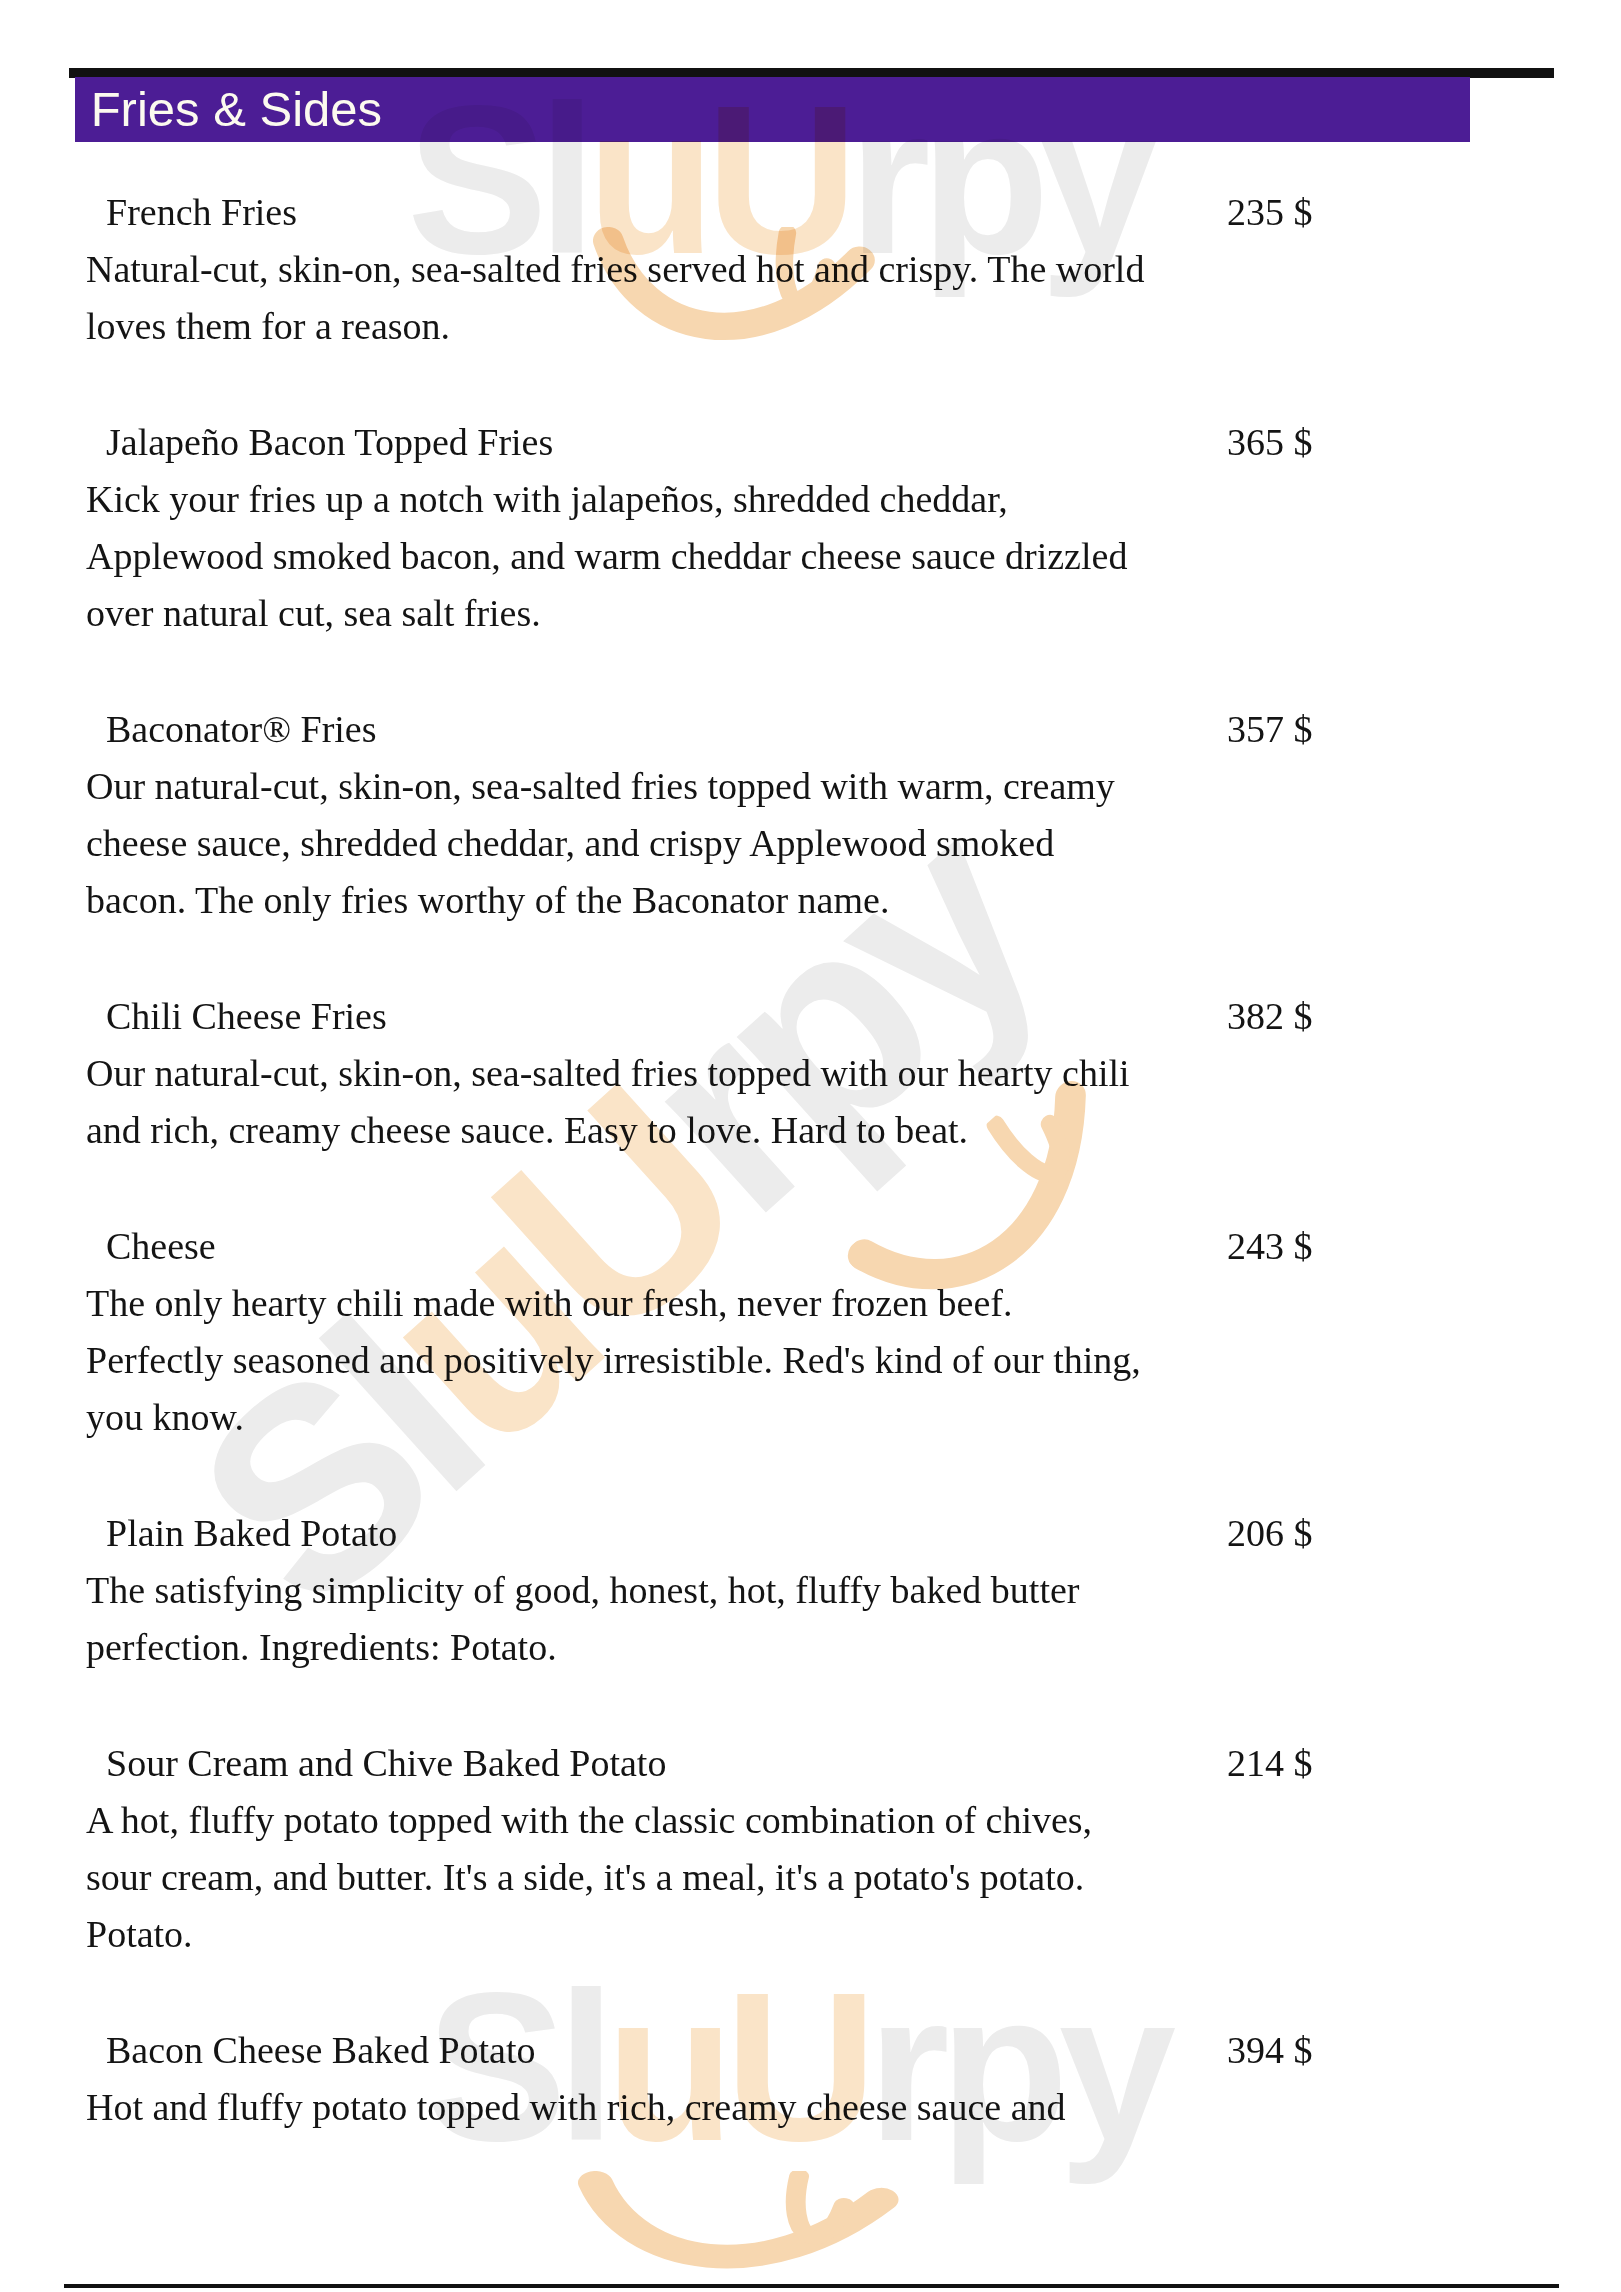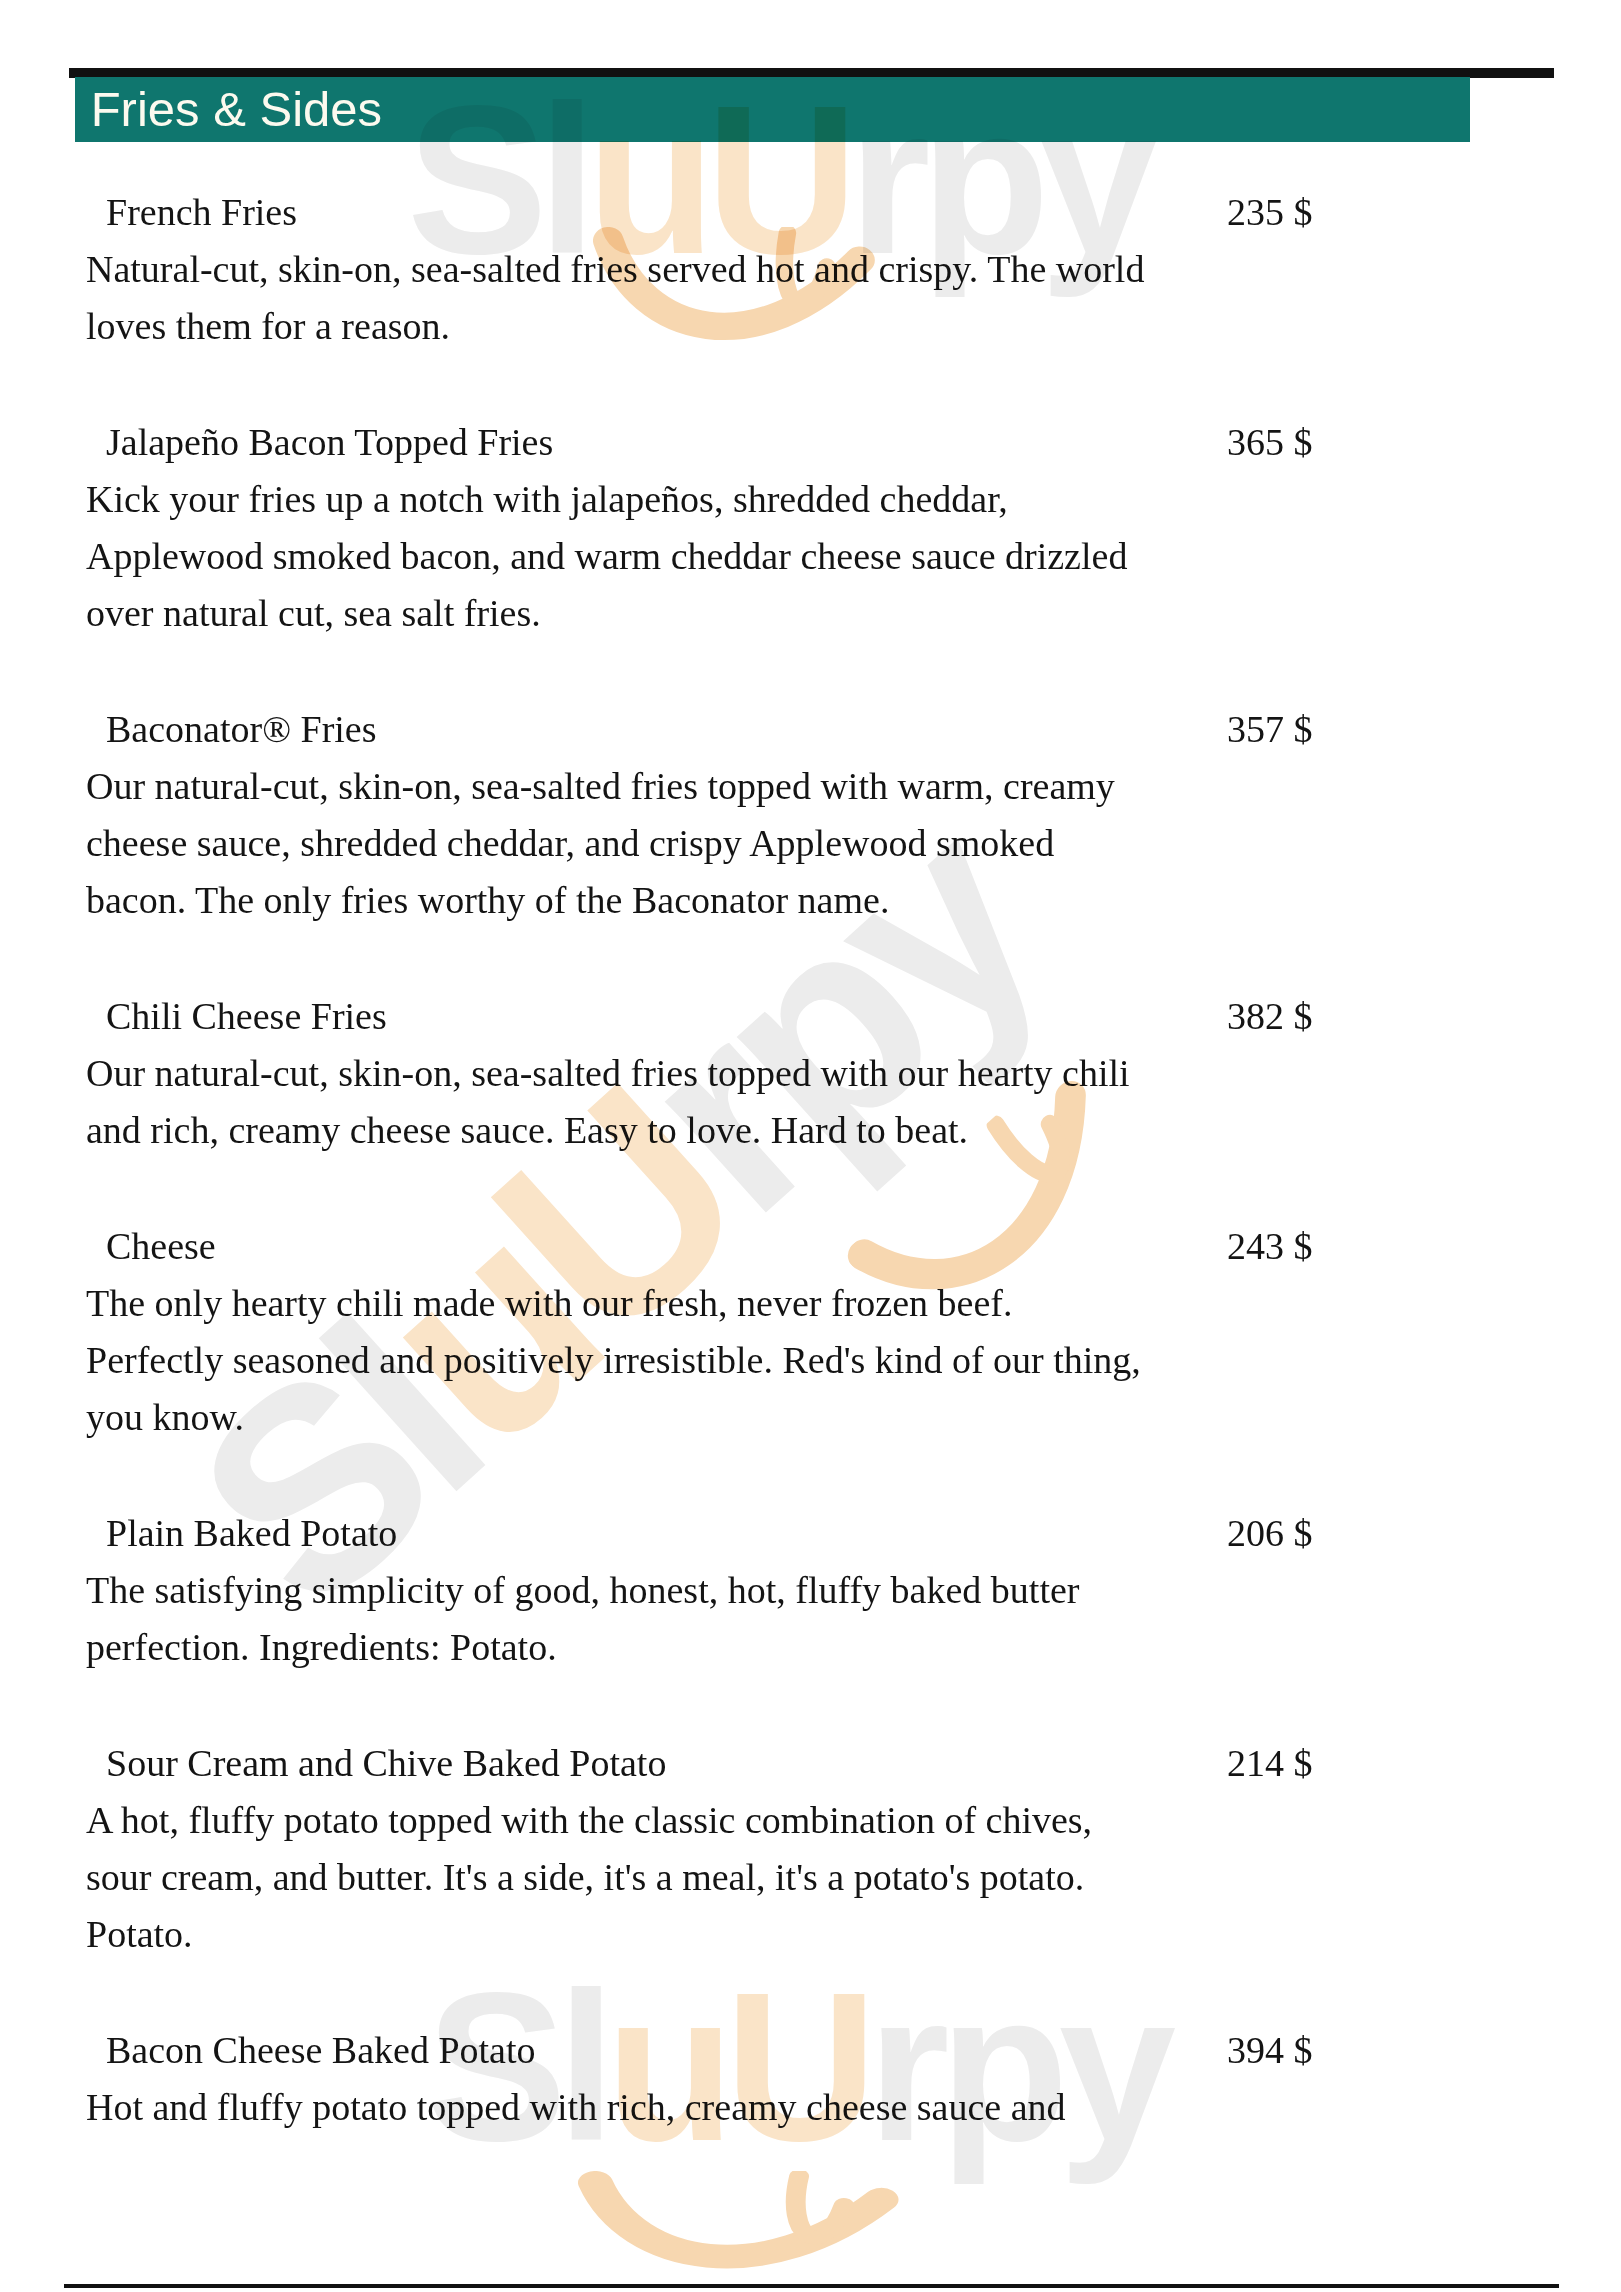--- a/index.html
+++ b/index.html
@@ -25,21 +25,21 @@
     left: 64px; top: 2284px;
     width: 1495px; height: 3.9px;
     background: #111111;
   }
 
   
   .section-header {
     position: absolute;
     left: 75px; top: 77px;
     width: 1395px; height: 65px;
-    background: #0f766e;
+    background: #4c1d95;
     z-index: 2;
   }
   .section-title {
     font-family: "Liberation Sans", sans-serif;
     font-size: 49px;
     line-height: 65px;
     color: #FCFAEF;
     padding-left: 15.7px;
     white-space: nowrap;
   }

